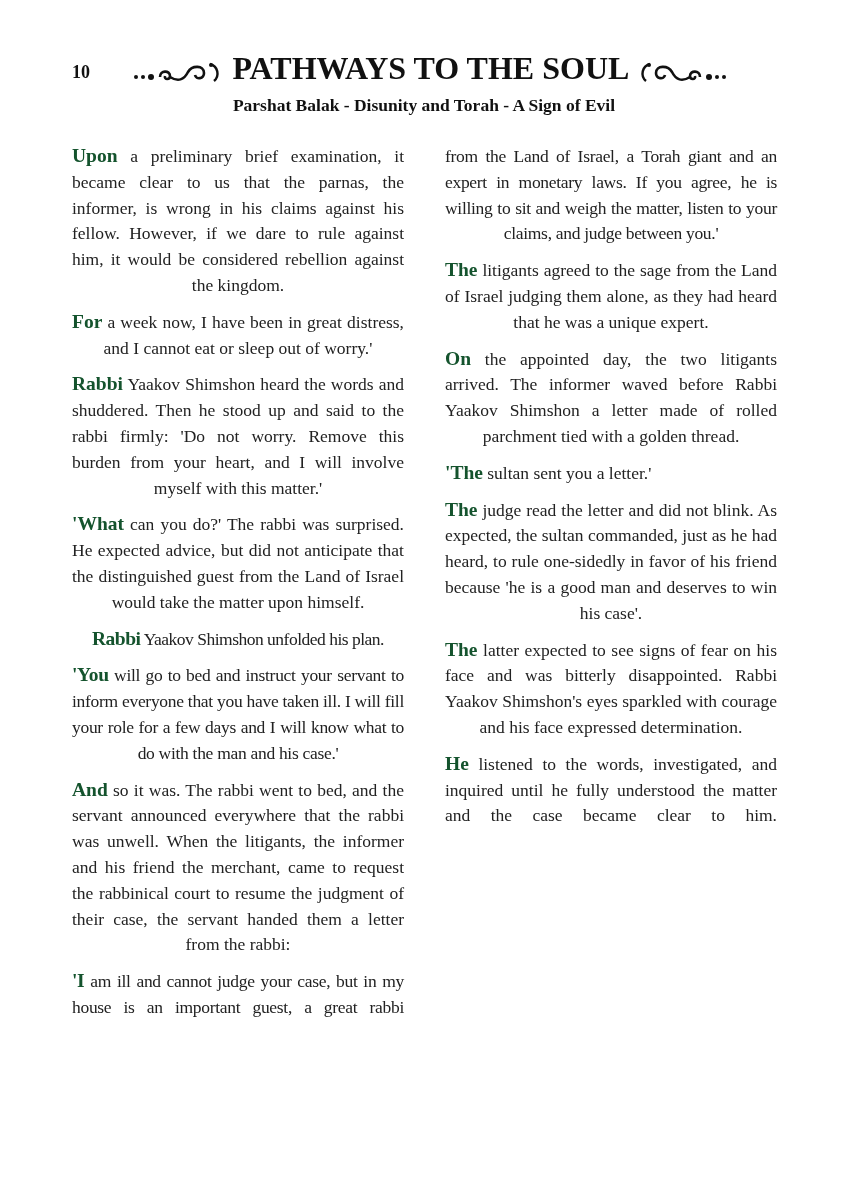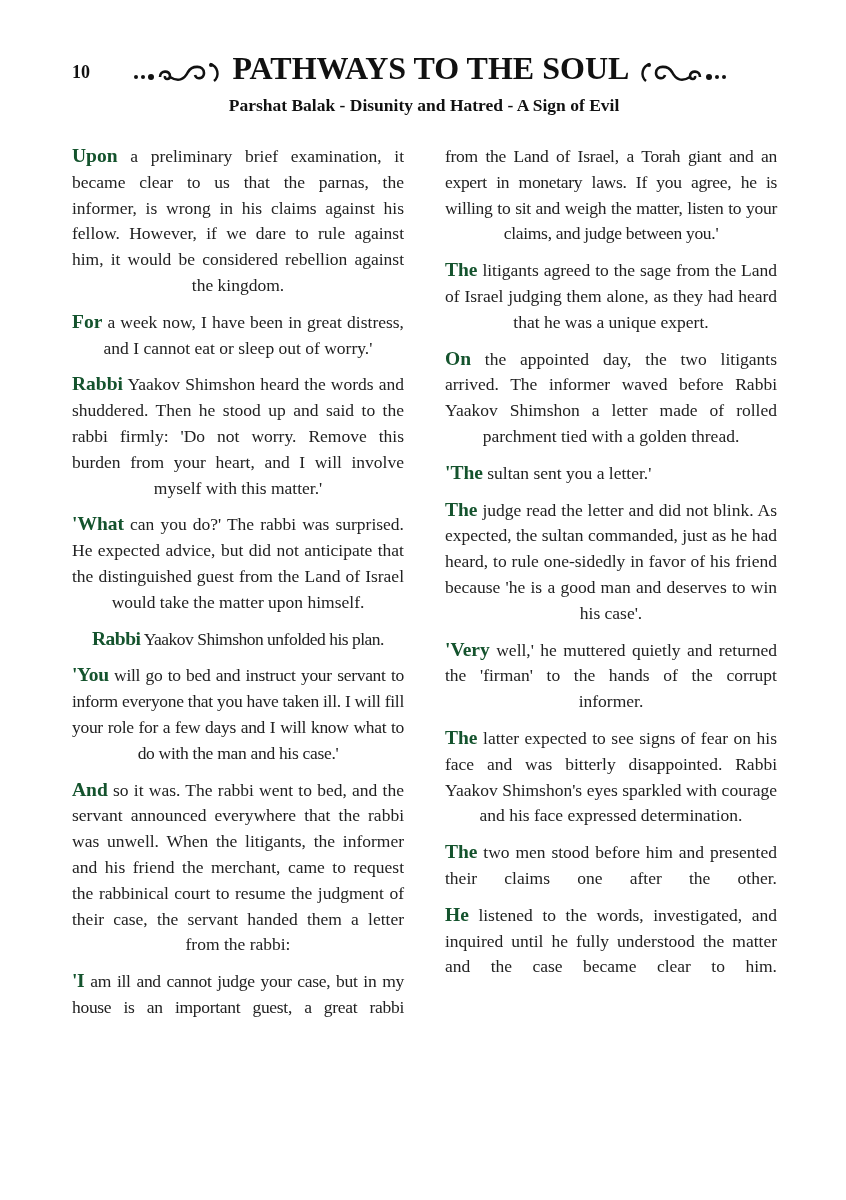--- a/index.html
+++ b/index.html
@@ -52,36 +52,34 @@
       <circle cx="11" cy="17" r="2" fill="#111"></circle>
       <circle cx="19" cy="17" r="3" fill="#111"></circle>
       <path d="M28 17 C28 10, 38 10, 38 16 C38 20, 32 20, 33 16" stroke="#111" stroke-width="2.6" fill="none"></path>
       <path d="M38 17 C46 22, 52 20, 56 12 C60 5, 72 5, 72 13 C72 19, 64 20, 63 15" stroke="#111" stroke-width="2.6" fill="none"></path>
       <path d="M78 4 C86 6, 88 16, 82 21" stroke="#111" stroke-width="2.4" fill="none"></path>
       <circle cx="79" cy="5" r="2" fill="#111"></circle>
     </svg>
   </span>
 </div>
 
-<div class="subtitle">Parshat Balak - Disunity and Hatred - A Sign of Evil</div>
+<div class="subtitle">Parshat Balak - Disunity and Torah - A Sign of Evil</div>
 
 <div class="column col-left">
   <p class="para"><span class="lead">Upon</span><span> a preliminary brief examination, it became clear to us that the parnas, the informer, is wrong in his claims against his fellow. However, if we dare to rule against him, it would be considered rebellion against the kingdom.</span></p>
   <p class="para"><span class="lead">For</span><span> a week now, I have been in great distress, and I cannot eat or sleep out of worry.'</span></p>
   <p class="para"><span class="lead">Rabbi</span><span> Yaakov Shimshon heard the words and shuddered. Then he stood up and said to the rabbi firmly: 'Do not worry. Remove this burden from your heart, and I will involve myself with this matter.'</span></p>
   <p class="para"><span class="lead">'What</span><span> can you do?' The rabbi was surprised. He expected advice, but did not anticipate that the distinguished guest from the Land of Israel would take the matter upon himself.</span></p>
   <p class="para" style="letter-spacing:-0.5px;"><span class="lead">Rabbi</span><span> Yaakov Shimshon unfolded his plan.</span></p>
   <p class="para" style="letter-spacing:-0.3px;"><span class="lead">'You</span><span> will go to bed and instruct your servant to inform everyone that you have taken ill. I will fill your role for a few days and I will know what to do with the man and his case.'</span></p>
   <p class="para"><span class="lead">And</span><span> so it was. The rabbi went to bed, and the servant announced everywhere that the rabbi was unwell. When the litigants, the informer and his friend the merchant, came to request the rabbinical court to resume the judgment of their case, the servant handed them a letter from the rabbi:</span></p>
   <p class="para" style="text-align-last: justify; letter-spacing:-0.3px;"><span class="lead">'I</span><span> am ill and cannot judge your case, but in my house is an important guest, a great rabbi</span></p>
 </div>
 
 <div class="column col-right">
   <p class="para" style="letter-spacing:-0.3px;"><span class="lead"></span><span>from the Land of Israel, a Torah giant and an expert in monetary laws. If you agree, he is willing to sit and weigh the matter, listen to your claims, and judge between you.'</span></p>
   <p class="para"><span class="lead">The</span><span> litigants agreed to the sage from the Land of Israel judging them alone, as they had heard that he was a unique expert.</span></p>
   <p class="para"><span class="lead">On</span><span> the appointed day, the two litigants arrived. The informer waved before Rabbi Yaakov Shimshon a letter made of rolled parchment tied with a golden thread.</span></p>
   <p class="para" style="text-align-last: left;"><span class="lead">'The</span><span> sultan sent you a letter.'</span></p>
   <p class="para"><span class="lead">The</span><span> judge read the letter and did not blink. As expected, the sultan commanded, just as he had heard, to rule one-sidedly in favor of his friend because 'he is a good man and deserves to win his case'.</span></p>
-  <p class="para"><span class="lead">'Very</span><span> well,' he muttered quietly and returned the 'firman' to the hands of the corrupt informer.</span></p>
   <p class="para"><span class="lead">The</span><span> latter expected to see signs of fear on his face and was bitterly disappointed. Rabbi Yaakov Shimshon's eyes sparkled with courage and his face expressed determination.</span></p>
-  <p class="para" style="text-align-last: justify;"><span class="lead">The</span><span> two men stood before him and presented their claims one after the other.</span></p>
   <p class="para" style="text-align-last: justify;"><span class="lead">He</span><span> listened to the words, investigated, and inquired until he fully understood the matter and the case became clear to him.</span></p>
 </div>
 
 </body></html>

